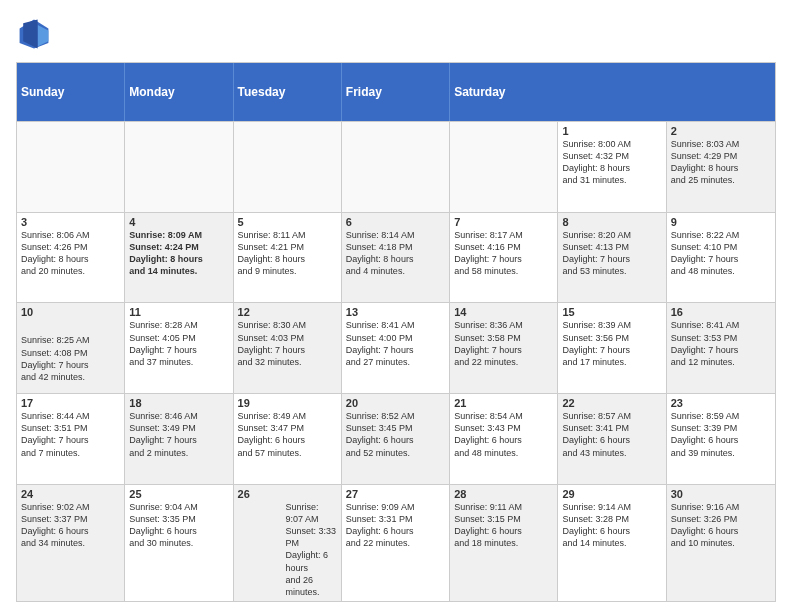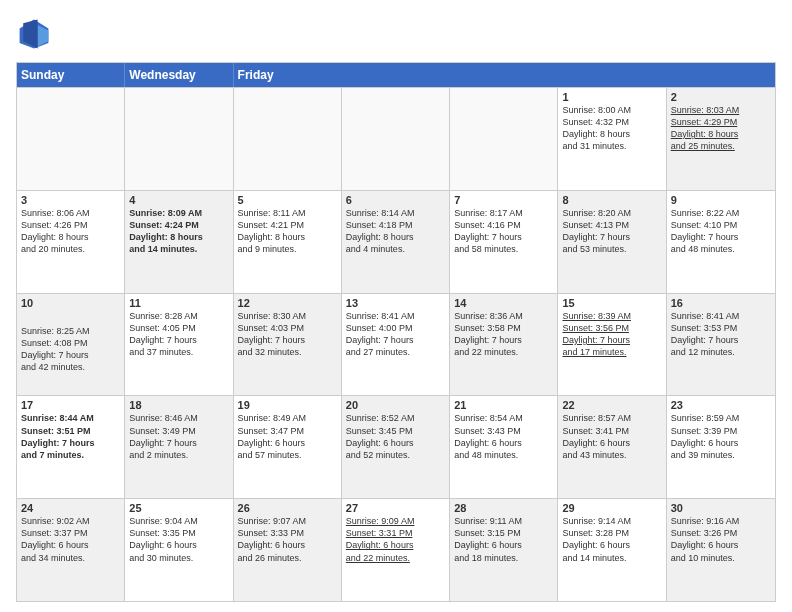--- a/index.html
+++ b/index.html
@@ -62,21 +62,21 @@
     }
     .cal-header-row {
       display: grid;
       grid-template-columns: repeat(7, 1fr);
       background: #3a6bc4;
     }
     .cal-header-cell {
       color: #fff;
       font-size: 12px;
       font-weight: bold;
-      padding: 5px 4px;
+      padding: 22px 4px;
       text-align: left;
       border-right: 1px solid #5a8ad4;
     }
     .cal-header-cell:last-child { border-right: none; }
     .cal-body {
       flex: 1;
       display: flex;
       flex-direction: column;
     }
     .cal-row {
@@ -128,40 +128,42 @@
     </div>
     <div class="title-block">
       <div class="main-title"></div>
       <div class="subtitle"></div>
     </div>
   </div>
 
   <div class="calendar">
     <div class="cal-header-row">
     <div class="cal-header-cell">Sunday</div>
-        <div class="cal-header-cell">Wednesday</div>
+        <div class="cal-header-cell">Monday</div>
+        <div class="cal-header-cell">Tuesday</div>
         <div class="cal-header-cell">Friday</div>
+        <div class="cal-header-cell">Saturday</div>
       </div>
     <div class="cal-body">
     <div class="cal-row">
           <div class="cal-cell empty"></div>
           <div class="cal-cell empty"></div>
           <div class="cal-cell empty"></div>
           <div class="cal-cell empty"></div>
           <div class="cal-cell empty"></div>
           <div class="cal-cell">
             <span class="day-num">1</span>
             <div class="day-info" style="white-space: pre-line;">Sunrise: 8:00 AM
 Sunset: 4:32 PM
 Daylight: 8 hours
 and 31 minutes.</div>
           </div>
           <div class="cal-cell shaded">
             <span class="day-num">2</span>
-            <div class="day-info" style="white-space: pre-line; text-decoration: underline;">Sunrise: 8:03 AM
+            <div class="day-info" style="white-space: pre-line;">Sunrise: 8:03 AM
 Sunset: 4:29 PM
 Daylight: 8 hours
 and 25 minutes.</div>
           </div>
         </div>
         <div class="cal-row">
           <div class="cal-cell">
             <span class="day-num">3</span>
             <div class="day-info" style="white-space: pre-line;">Sunrise: 8:06 AM
 Sunset: 4:26 PM
@@ -242,37 +244,37 @@
           </div>
           <div class="cal-cell shaded">
             <span class="day-num">14</span>
             <div class="day-info" style="white-space: pre-line;">Sunrise: 8:36 AM
 Sunset: 3:58 PM
 Daylight: 7 hours
 and 22 minutes.</div>
           </div>
           <div class="cal-cell">
             <span class="day-num">15</span>
-            <div class="day-info" style="white-space: pre-line; text-decoration: underline;">Sunrise: 8:39 AM
+            <div class="day-info" style="white-space: pre-line;">Sunrise: 8:39 AM
 Sunset: 3:56 PM
 Daylight: 7 hours
 and 17 minutes.</div>
           </div>
           <div class="cal-cell shaded">
             <span class="day-num">16</span>
             <div class="day-info" style="white-space: pre-line;">Sunrise: 8:41 AM
 Sunset: 3:53 PM
 Daylight: 7 hours
 and 12 minutes.</div>
           </div>
         </div>
         <div class="cal-row">
           <div class="cal-cell">
             <span class="day-num">17</span>
-            <div class="day-info" style="white-space: pre-line; font-weight: bold;">Sunrise: 8:44 AM
+            <div class="day-info" style="white-space: pre-line;">Sunrise: 8:44 AM
 Sunset: 3:51 PM
 Daylight: 7 hours
 and 7 minutes.</div>
           </div>
           <div class="cal-cell shaded">
             <span class="day-num">18</span>
             <div class="day-info" style="white-space: pre-line;">Sunrise: 8:46 AM
 Sunset: 3:49 PM
 Daylight: 7 hours
 and 2 minutes.</div>
@@ -323,28 +325,28 @@
           </div>
           <div class="cal-cell">
             <span class="day-num">25</span>
             <div class="day-info" style="white-space: pre-line;">Sunrise: 9:04 AM
 Sunset: 3:35 PM
 Daylight: 6 hours
 and 30 minutes.</div>
           </div>
           <div class="cal-cell shaded">
             <span class="day-num">26</span>
-            <div class="day-info" style="white-space: pre-line;">Sunrise: 9:07 AM
+            <div class="day-info" style="white-space: pre-line; margin-left: 48px;">Sunrise: 9:07 AM
 Sunset: 3:33 PM
 Daylight: 6 hours
 and 26 minutes.</div>
           </div>
           <div class="cal-cell">
             <span class="day-num">27</span>
-            <div class="day-info" style="white-space: pre-line; text-decoration: underline;">Sunrise: 9:09 AM
+            <div class="day-info" style="white-space: pre-line;">Sunrise: 9:09 AM
 Sunset: 3:31 PM
 Daylight: 6 hours
 and 22 minutes.</div>
           </div>
           <div class="cal-cell shaded">
             <span class="day-num">28</span>
             <div class="day-info" style="white-space: pre-line;">Sunrise: 9:11 AM
 Sunset: 3:15 PM
 Daylight: 6 hours
 and 18 minutes.</div>

